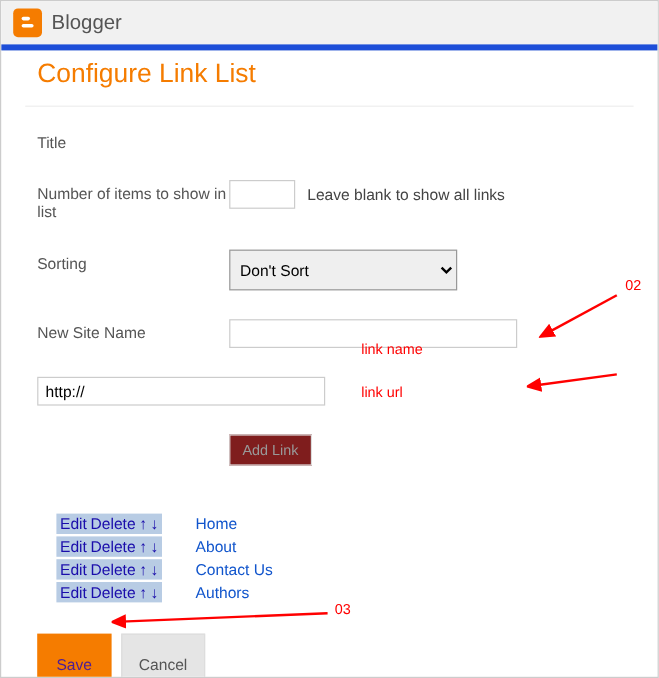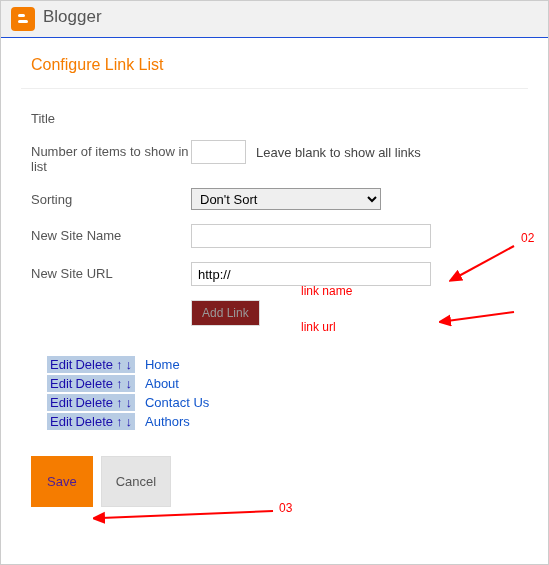--- a/index.html
+++ b/index.html
@@ -1,35 +1,35 @@
 <!DOCTYPE html>
 <html><head>
 <meta charset="utf-8">
 <style>
   * { box-sizing: border-box; margin: 0; padding: 0; }
   body { font-family: Arial, sans-serif; font-size: 13px; color: #333; background: #fff; width: 549px; height: 565px; position: relative; overflow: hidden; border: 1px solid #ccc; }
-  .topbar { background: #f1f1f1; border-bottom: 1px solid #1d4ed8; padding: 6px 10px; display: flex; align-items: flex-start; gap: 8px; }
+  .topbar { background: #f1f1f1; border-bottom: 5px solid #1d4ed8; padding: 6px 10px; display: flex; align-items: center; gap: 8px; }
   .logo-box { width: 24px; height: 24px; background: #f57c00; border-radius: 4px; display: flex; align-items: center; justify-content: center; }
   .logo-box svg { display: block; }
   .brand { color: #555; font-size: 17px; font-weight: normal; }
-  .page-title { color: #f57c00; font-size: 16px; padding: 18px 30px 14px; }
+  .page-title { color: #f57c00; font-size: 22px; padding: 6px 30px 14px; }
   .divider { border: none; border-top: 1px solid #eee; margin: 0 20px; }
   .form { padding: 18px 30px 10px; }
-  .row { display: flex; align-items: flex-start; margin-bottom: 14px; }
+  .row { display: flex; align-items: flex-start; margin-bottom: 24px; }
   .row .label { width: 160px; color: #555; padding-top: 4px; font-size: 13px; }
   .row .ctrl { flex: 1; display: flex; align-items: center; gap: 10px; }
   input[type=text] { border: 1px solid #ccc; padding: 4px 6px; font-size: 13px; background: #fff; height: 24px; }
   .w220 { width: 220px; }
   .w55 { width: 55px; }
   .w240 { width: 240px; }
-  select { border: 1px solid #999; background: #efefef; padding: 2px 4px; font-size: 13px; height: 22px; width: 190px; }
+  select { border: 1px solid #999; background: #efefef; padding: 2px 4px; font-size: 13px; height: 34px; width: 190px; }
   .hint { color: #444; font-size: 13px; }
   .addlink { border: 1px solid #ddd; background: #7f1d1d; color: #999; padding: 5px 10px; font-size: 12px; cursor: default; }
   .links { padding: 6px 30px 16px; }
-  .link-row { display: flex; align-items: center; gap: 10px; margin-bottom: 2px; font-size: 13px; padding-left: 16px; }
+  .link-row { display: flex; align-items: center; gap: 28px; margin-bottom: 2px; font-size: 13px; padding-left: 16px; }
   .actions { background: #b8cce4; color: #1a0dab; padding: 1px 3px; display: inline-flex; gap: 3px; }
   .actions span { cursor: pointer; }
   .linkname { color: #1155cc; }
   .buttons { padding: 8px 30px; display: flex; gap: 8px; }
   .btn-save { background: #f57c00; color: #4c1d95; border: none; padding: 18px 16px; font-size: 13px; cursor: pointer; }
   .btn-cancel { background: #e5e5e5; color: #555; border: 1px solid #ddd; padding: 4px 14px; font-size: 13px; cursor: pointer; }
   .anno { position: absolute; color: #ff0000; font-size: 12px; pointer-events: none; font-family: Arial; }
   .arrow { position: absolute; pointer-events: none; }
 </style>
 </head>
@@ -65,21 +65,20 @@
       <select><option>Don't Sort</option></select>
     </div>
   </div>
   <div class="row">
     <div class="label">New Site Name</div>
     <div class="ctrl">
         <input type="text" class="w240" value="" style="">
       </div>
   </div>
   <div class="row">
-    <div class="label">New Site URL</div>
     <div class="ctrl">
         <input type="text" class="w240" value="http://" style="">
       </div>
   </div>
   <div class="row">
     <div class="label"></div>
     <div class="ctrl">
         <button class="addlink">Add Link</button>
       </div>
   </div>

